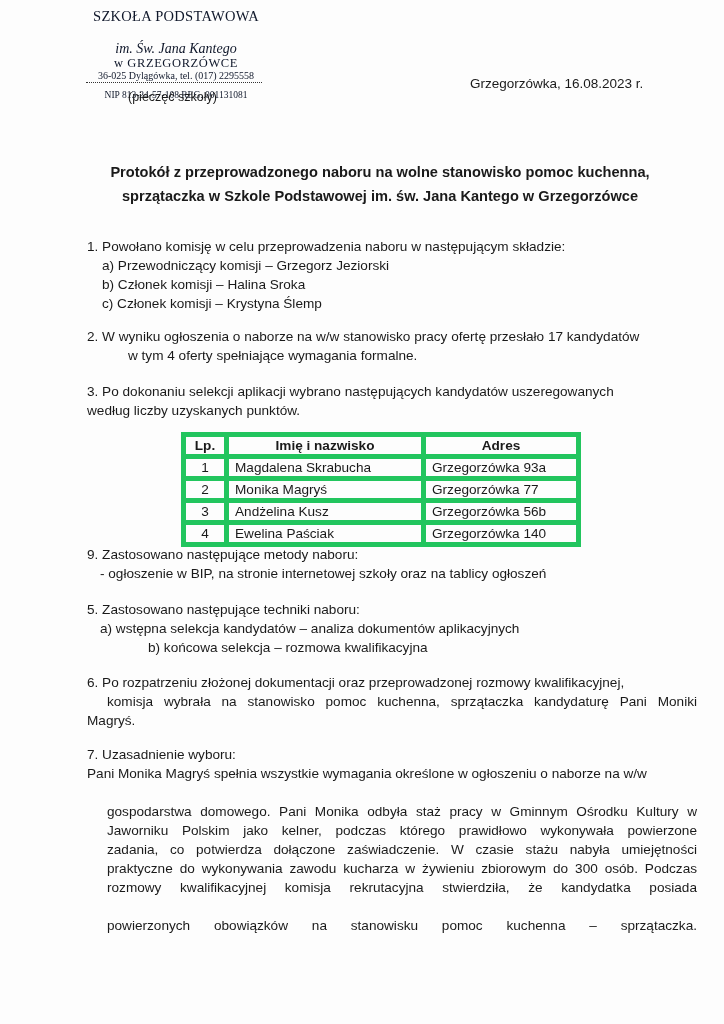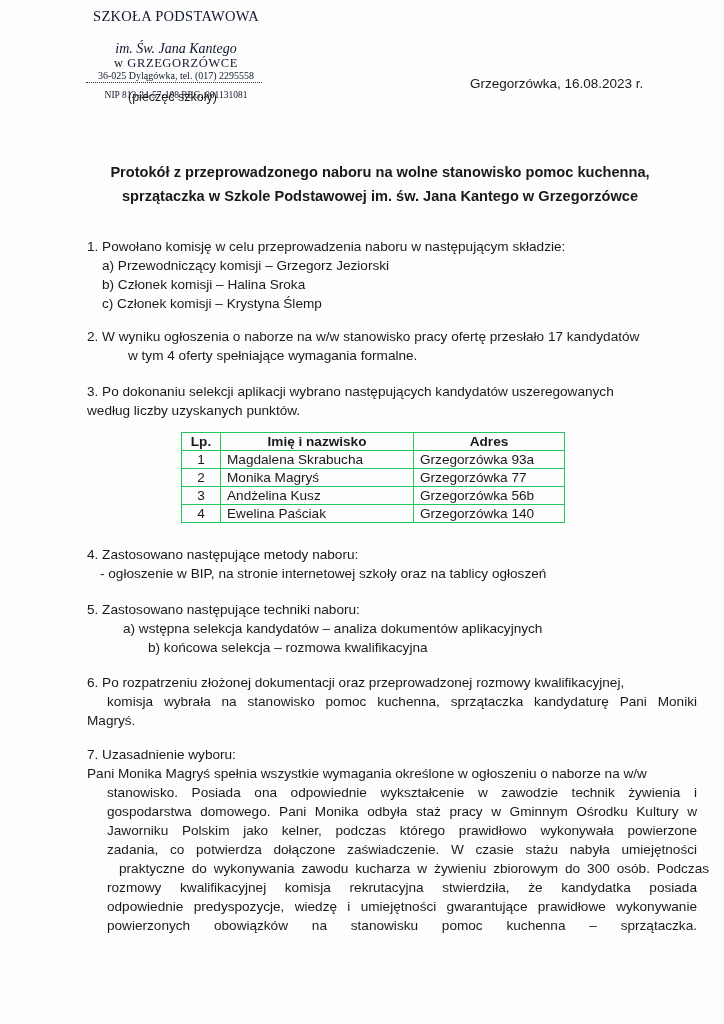--- a/index.html
+++ b/index.html
@@ -21,21 +21,21 @@
   .date { position: absolute; left: 470px; top: 76px; font-size: 13.5px; }
 
   .title { position: absolute; left: 80px; top: 160px; width: 600px; text-align: center;
            font-weight: bold; font-size: 14.6px; line-height: 24px; }
 
   .txt { position: absolute; font-size: 13.6px; line-height: 19px; white-space: nowrap; }
   .just { position: absolute; left: 87px; width: 590px; font-size: 13.6px; line-height: 19px;
           text-align: justify; text-align-last: justify; white-space: normal; padding-left: 20px; }
 
   table.cand { position: absolute; left: 181px; top: 432px; border-collapse: collapse; font-size: 13.6px; }
-  table.cand th, table.cand td { border: 1px solid #22c55e; padding: 0 6px; height: 17px; line-height: 17px; }
+  table.cand th, table.cand td { border: 5px solid #22c55e; padding: 0 6px; height: 17px; line-height: 17px; }
   table.cand th { font-weight: bold; text-align: center; }
   table.cand td.c { text-align: center; }
   table.cand .w1 { width: 26px; }
   table.cand .w2 { width: 180px; }
   table.cand .w3 { width: 138px; }
 </style>
 </head>
 <body>
 
 <div class="page">
@@ -93,35 +93,33 @@
         <td>Grzegorzówka 56b</td>
       </tr>
       <tr>
         <td class="c">4</td>
         <td>Ewelina Paściak</td>
         <td>Grzegorzówka 140</td>
       </tr>
     </tbody>
   </table>
 
-  <div class="txt" style="left:87px; top:545px;">4. Zastosowano następujące metody naboru:</div>
+  <div class="txt" style="left:87px; top:545px;">9. Zastosowano następujące metody naboru:</div>
   <div class="txt" style="left:100px; top:564px;">- ogłoszenie w BIP, na stronie internetowej szkoły oraz na tablicy ogłoszeń</div>
 
   <div class="txt" style="left:87px; top:600px;">5. Zastosowano następujące techniki naboru:</div>
-  <div class="txt" style="left:100px; top:619px;margin-left:23px;">a) wstępna selekcja kandydatów – analiza dokumentów aplikacyjnych</div>
+  <div class="txt" style="left:100px; top:619px;">a) wstępna selekcja kandydatów – analiza dokumentów aplikacyjnych</div>
   <div class="txt" style="left:100px; top:638px;margin-left:48px;">b) końcowa selekcja – rozmowa kwalifikacyjna</div>
 
   <div class="txt" style="left:87px; top:673px;">6. Po rozpatrzeniu złożonej dokumentacji oraz przeprowadzonej rozmowy kwalifikacyjnej,</div>
   <div class="just" style="top:692px;">komisja wybrała na stanowisko pomoc kuchenna, sprzątaczka kandydaturę Pani Moniki</div>
   <div class="txt" style="left:87px; top:711px;">Magryś.</div>
 
   <div class="txt" style="left:87px; top:745px;">7. Uzasadnienie wyboru:</div>
   <div class="txt" style="left:87px; top:764px;">Pani Monika Magryś spełnia wszystkie wymagania określone w ogłoszeniu o naborze na w/w</div>
-  <div class="just" style="top:783px;">stanowisko. Posiada  ona odpowiednie wykształcenie w zawodzie technik żywienia i</div>
   <div class="just" style="top:802px;">gospodarstwa  domowego. Pani Monika odbyła staż pracy w  Gminnym Ośrodku Kultury w</div>
   <div class="just" style="top:821px;">Jaworniku Polskim jako kelner, podczas którego prawidłowo wykonywała powierzone</div>
   <div class="just" style="top:840px;">zadania, co  potwierdza  dołączone zaświadczenie. W czasie  stażu nabyła umiejętności</div>
-  <div class="just" style="top:859px;margin-left:12px;">praktyczne do wykonywania zawodu kucharza  w  żywieniu zbiorowym do 300 osób. Podczas</div>
+  <div class="just" style="top:859px;">praktyczne do wykonywania zawodu kucharza  w  żywieniu zbiorowym do 300 osób. Podczas</div>
   <div class="just" style="top:878px;">rozmowy kwalifikacyjnej komisja rekrutacyjna stwierdziła, że kandydatka posiada</div>
-  <div class="just" style="top:897px;">odpowiednie predyspozycje, wiedzę i umiejętności gwarantujące prawidłowe wykonywanie</div>
   <div class="just" style="top:916px;">powierzonych obowiązków na stanowisku pomoc kuchenna – sprzątaczka.</div>
 
 </div>
 
 </body></html>

